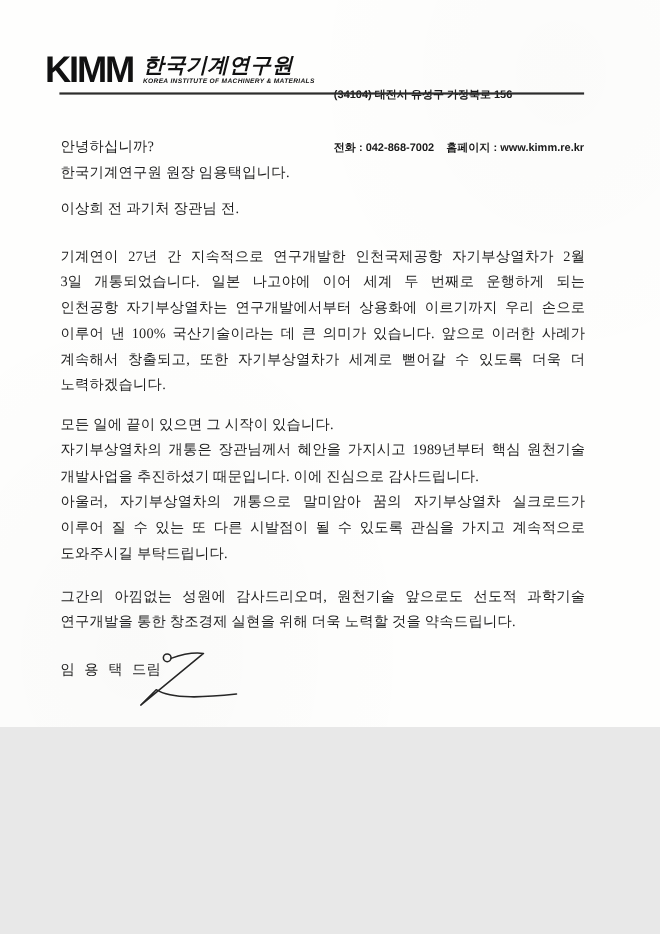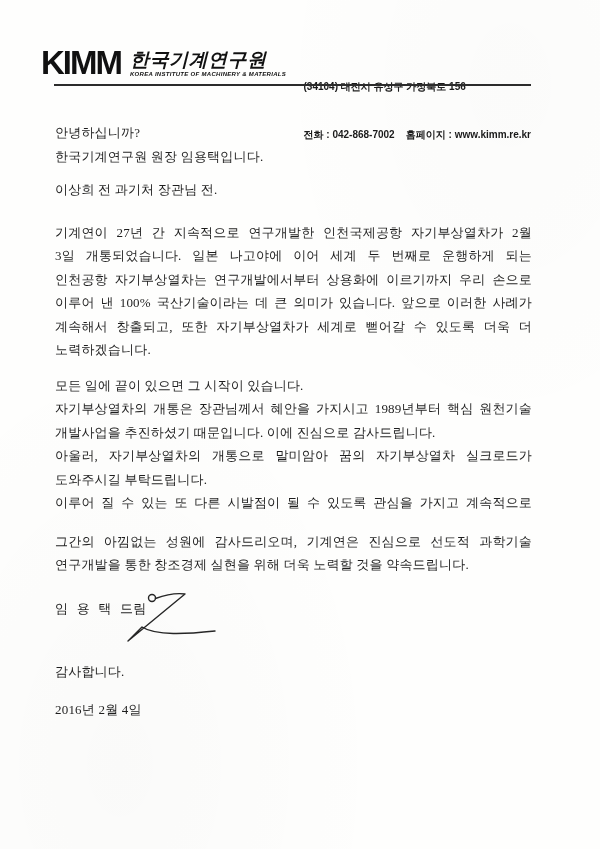--- a/index.html
+++ b/index.html
@@ -3,21 +3,21 @@
 <meta charset="utf-8">
 <style>
   html, body {
     margin: 0;
     padding: 0;
     background: #e8e8e8;
   }
   .page {
     position: relative;
     width: 600px;
-    height: 849px;
+    height: 661px;
     margin: 0 auto;
     background:
       radial-gradient(ellipse at 20% 90%, rgba(0,0,0,0.015), transparent 40%),
       radial-gradient(ellipse at 85% 10%, rgba(0,0,0,0.012), transparent 35%),
       #fefefd;
     overflow: hidden;
     font-family: "Liberation Serif", "DejaVu Serif", serif;
     color: #1e1e1e;
   }
 
@@ -160,25 +160,25 @@
         <div class="line just">계속해서 창출되고, 또한 자기부상열차가 세계로 뻗어갈 수 있도록 더욱 더</div>
         <div class="line">노력하겠습니다.</div>
       </div>
     <div class="block b-para2">
         <div class="line">모든 일에 끝이 있으면 그 시작이 있습니다.</div>
         <div class="line just">자기부상열차의 개통은 장관님께서 혜안을 가지시고 1989년부터 핵심 원천기술</div>
         <div class="line">개발사업을 추진하셨기 때문입니다. 이에 진심으로 감사드립니다.</div>
       </div>
     <div class="block b-para3">
         <div class="line just">아울러, 자기부상열차의 개통으로 말미암아 꿈의 자기부상열차 실크로드가</div>
+        <div class="line just">이루어 질 수 있는 또 다른 시발점이 될 수 있도록 관심을 가지고 계속적으로</div>
         <div class="line">도와주시길 부탁드립니다.</div>
-        <div class="line just">이루어 질 수 있는 또 다른 시발점이 될 수 있도록 관심을 가지고 계속적으로</div>
       </div>
     <div class="block b-para4">
-        <div class="line just">그간의 아낌없는 성원에 감사드리오며, 기계연은 진심으로 선도적 과학기술</div>
+        <div class="line just">그간의 아낌없는 성원에 감사드리오며, 원천기술 앞으로도 선도적 과학기술</div>
         <div class="line">연구개발을 통한 창조경제 실현을 위해 더욱 노력할 것을 약속드립니다.</div>
       </div>
     <div class="block b-signer-row">
       <div class="b-signer">
           <div class="line">임 용 택 드림</div>
         </div>
       <svg class="signature" viewBox="0 0 100 66" aria-hidden="true">
         <circle cx="29" cy="17" r="3.5"></circle>
         <path d="M32.5,17.5 C42,14 54,12 62,13 L5,60 L19,46 C33,55 64,53 92,50"></path>
       </svg>

